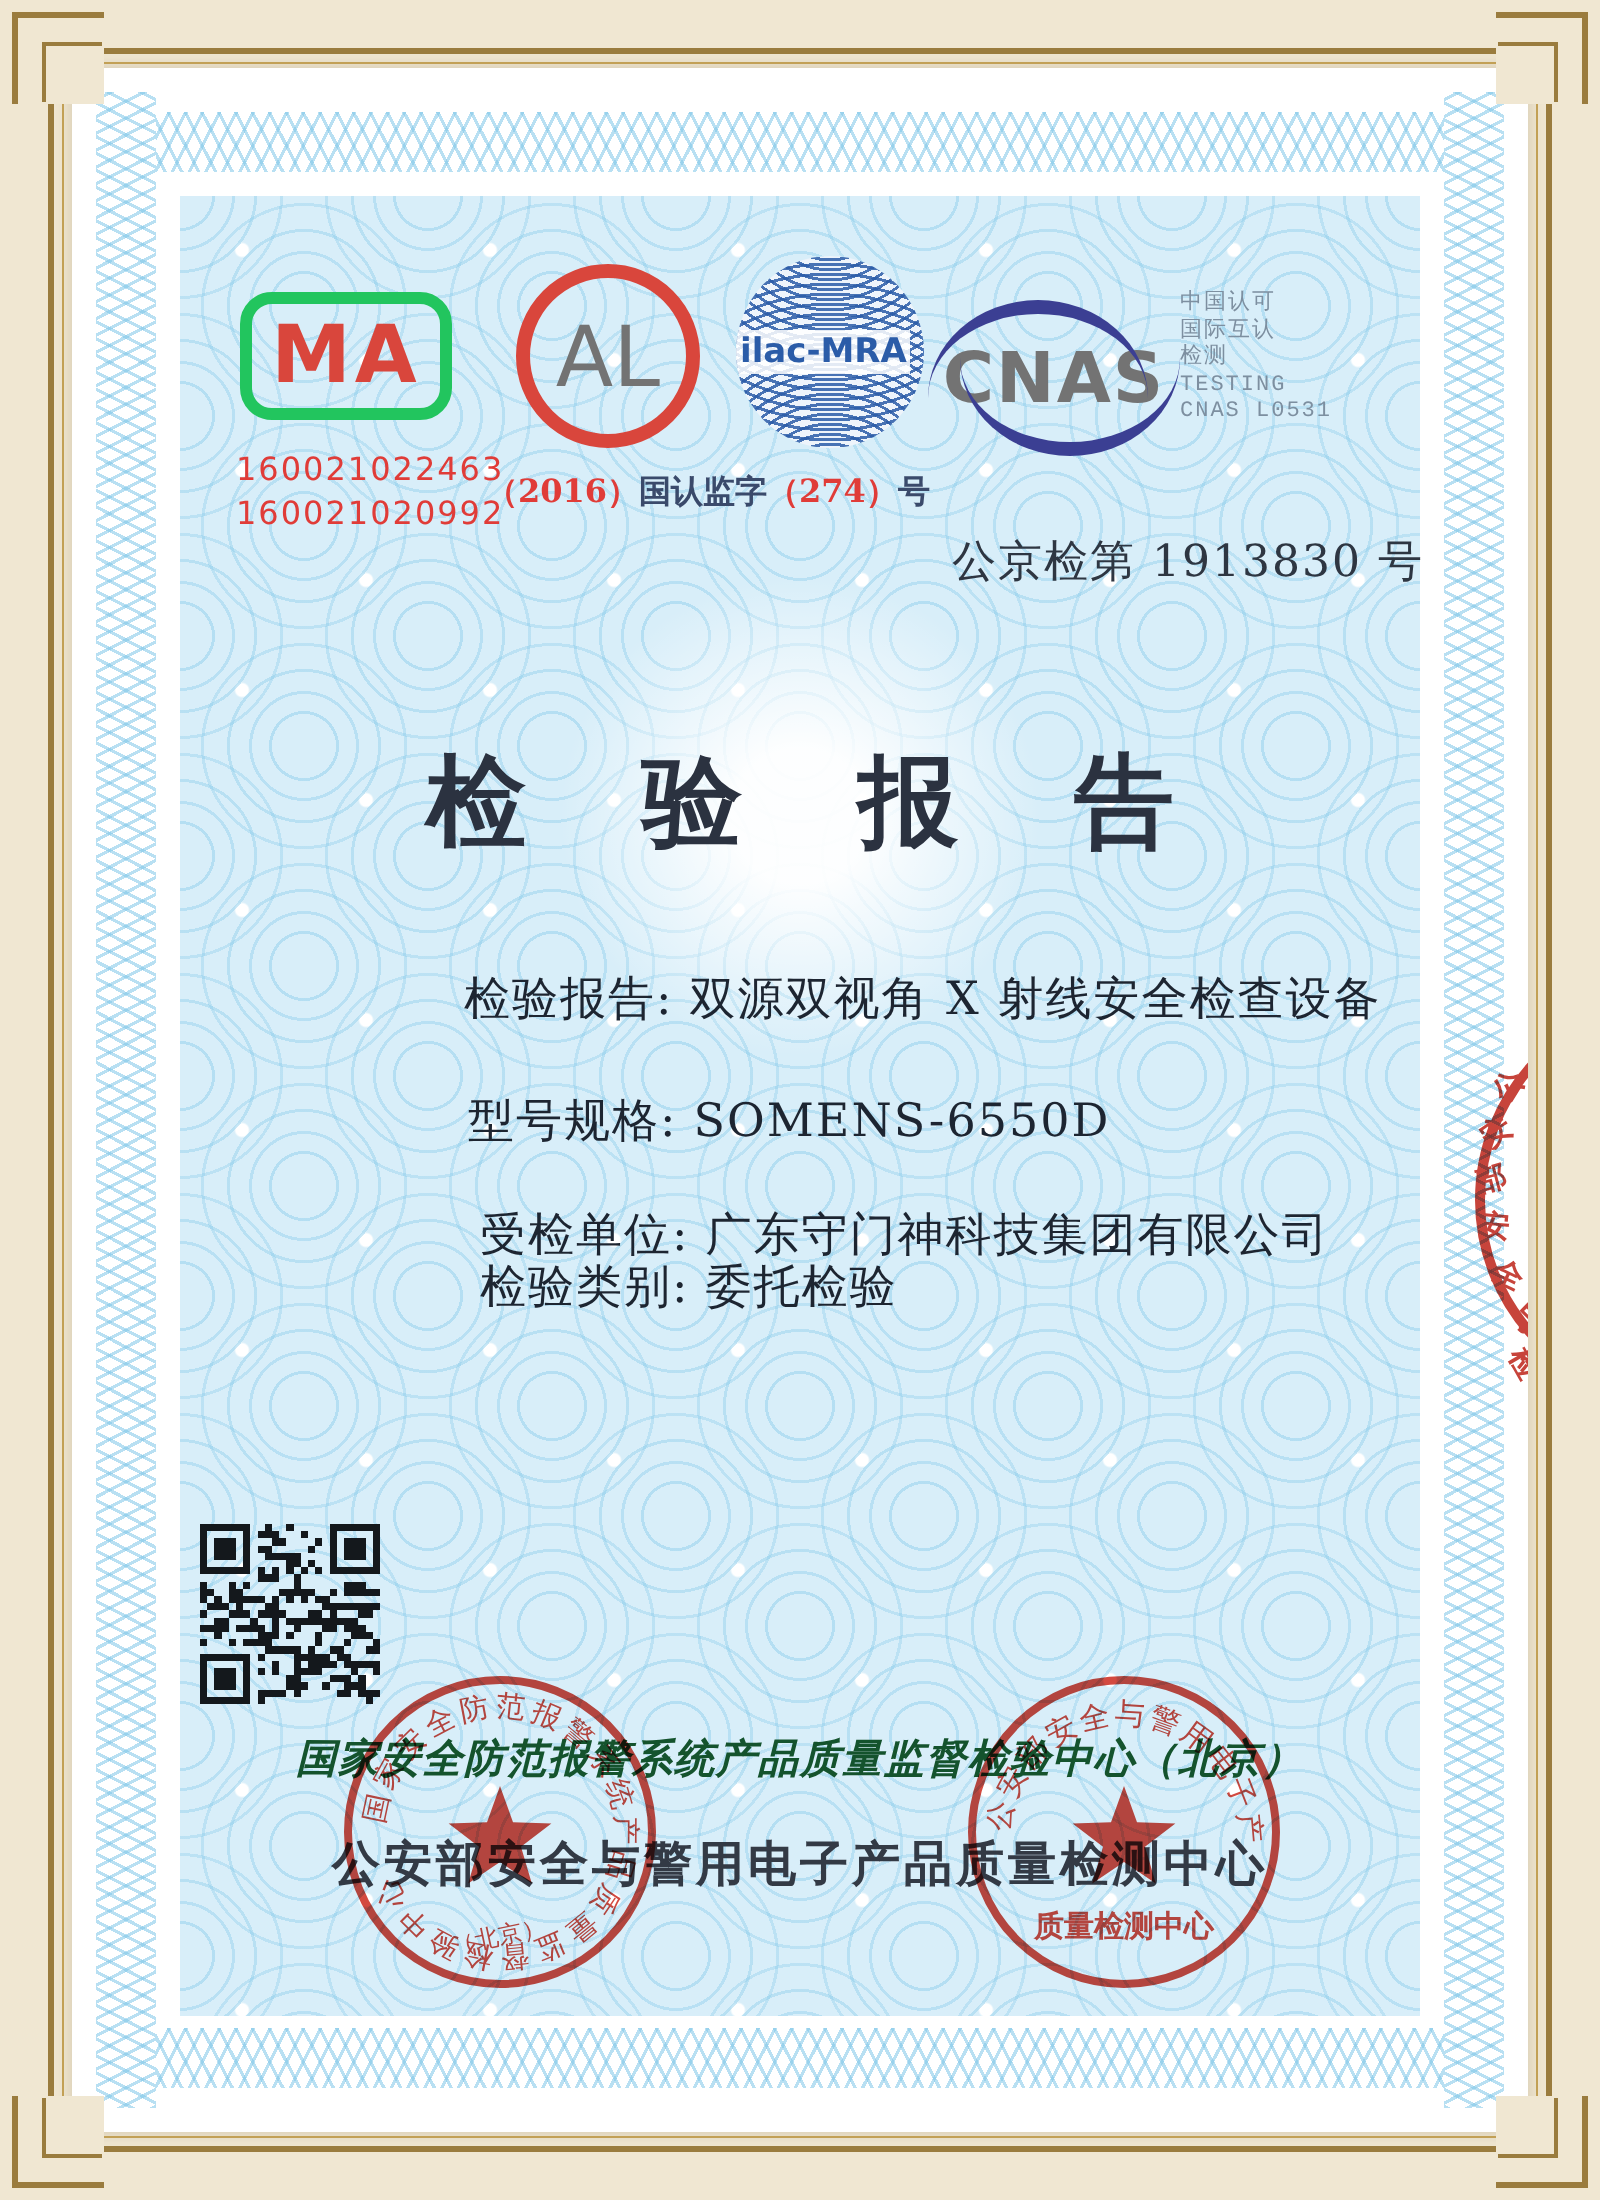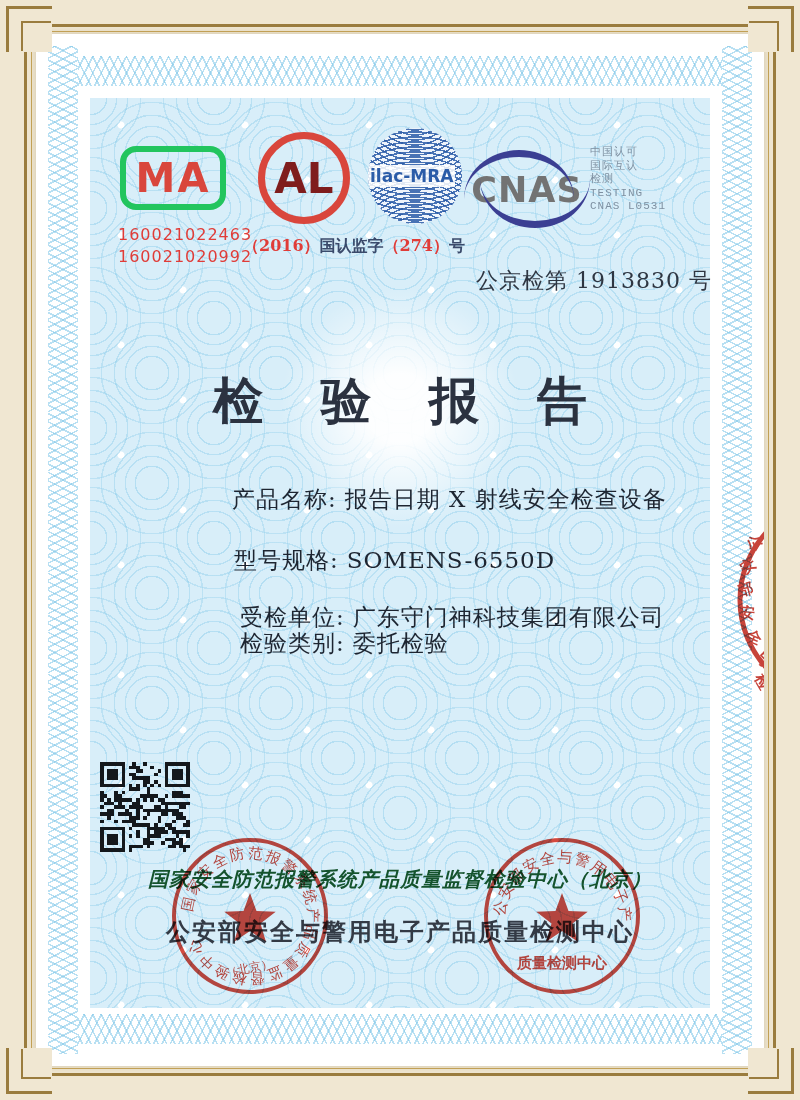--- a/index.html
+++ b/index.html
@@ -43,21 +43,21 @@
     background-repeat:no-repeat,repeat,repeat,repeat,repeat;
     background-size:auto,124px 110px,124px 110px,124px 110px,124px 110px;
     background-position:0 0,0 0,62px 55px,31px 27px,93px 82px;}
   
   .abs{position:absolute;}
   .logo-cma{left:120px;top:146px;width:106px;height:64px;border:6px solid #22c55e;border-radius:16px;
             display:flex;align-items:center;justify-content:center;box-sizing:border-box;}
   .logo-cma span{font-size:40px;font-weight:bold;color:#d9463c;letter-spacing:2px;font-family:"DejaVu Sans","Liberation Sans",sans-serif;}
   .logo-cal{left:258px;top:132px;width:92px;height:92px;border:7px solid #d9463c;border-radius:50%;
             display:flex;align-items:center;justify-content:center;box-sizing:border-box;}
-  .logo-cal span{font-size:42px;font-weight:bold;color:#7f1d1d;font-family:"DejaVu Sans","Liberation Sans",sans-serif;}
+  .logo-cal span{font-size:42px;font-weight:normal;color:#737373;font-family:"DejaVu Sans","Liberation Sans",sans-serif;}
   .logo-ilac{left:368px;top:128px;width:94px;height:96px;border-radius:50%;overflow:hidden;
              display:flex;align-items:center;justify-content:flex-start;
              background:
                repeating-radial-gradient(circle at 50% -30%, rgba(43,92,168,.85) 0 1.5px, rgba(255,255,255,0) 1.5px 5px),
                repeating-radial-gradient(circle at 50% 130%, rgba(43,92,168,.85) 0 1.5px, rgba(255,255,255,0) 1.5px 5px),#eef4fb;}
   .logo-ilac span{background:rgba(255,255,255,.85);padding:1px 2px;font-size:17px;font-weight:bold;
              color:#2b5ca8;font-family:"DejaVu Sans","Liberation Sans",sans-serif;}
   .logo-cnas{left:468px;top:154px;width:118px;height:72px;display:flex;align-items:center;justify-content:center;}
   .logo-cnas span{font-size:35px;font-weight:bold;color:#737373;letter-spacing:1px;font-family:"DejaVu Sans","Liberation Sans",sans-serif;}
   .logo-cnas::before{content:"";position:absolute;left:-4px;top:-4px;width:110px;height:42px;border:0 solid #3b3f93;
@@ -124,21 +124,21 @@
     <div>160021020992</div>
   </div>
   <div class="abs approval">
     <span class="red">（2016）</span><span>国认监字</span><span class="red">（274）</span><span>号</span>
   </div>
   <div class="abs docno">公京检第 1913830 号</div>
 
   <div class="abs title">检验报告</div>
 
   <div class="abs field f0">
-    <span>产品名称:</span><span class="val">报告日期 X 射线安全检查设备</span>
+    <span>检验报告:</span><span class="val">双源双视角 X 射线安全检查设备</span>
   </div>
   <div class="abs field f1">
     <span>型号规格:</span><span class="val">SOMENS-6550D</span>
   </div>
   <div class="abs field f2">
     <span>受检单位:</span><span class="val">广东守门神科技集团有限公司</span>
   </div>
   <div class="abs field f3">
     <span>检验类别:</span><span class="val">委托检验</span>
   </div>

